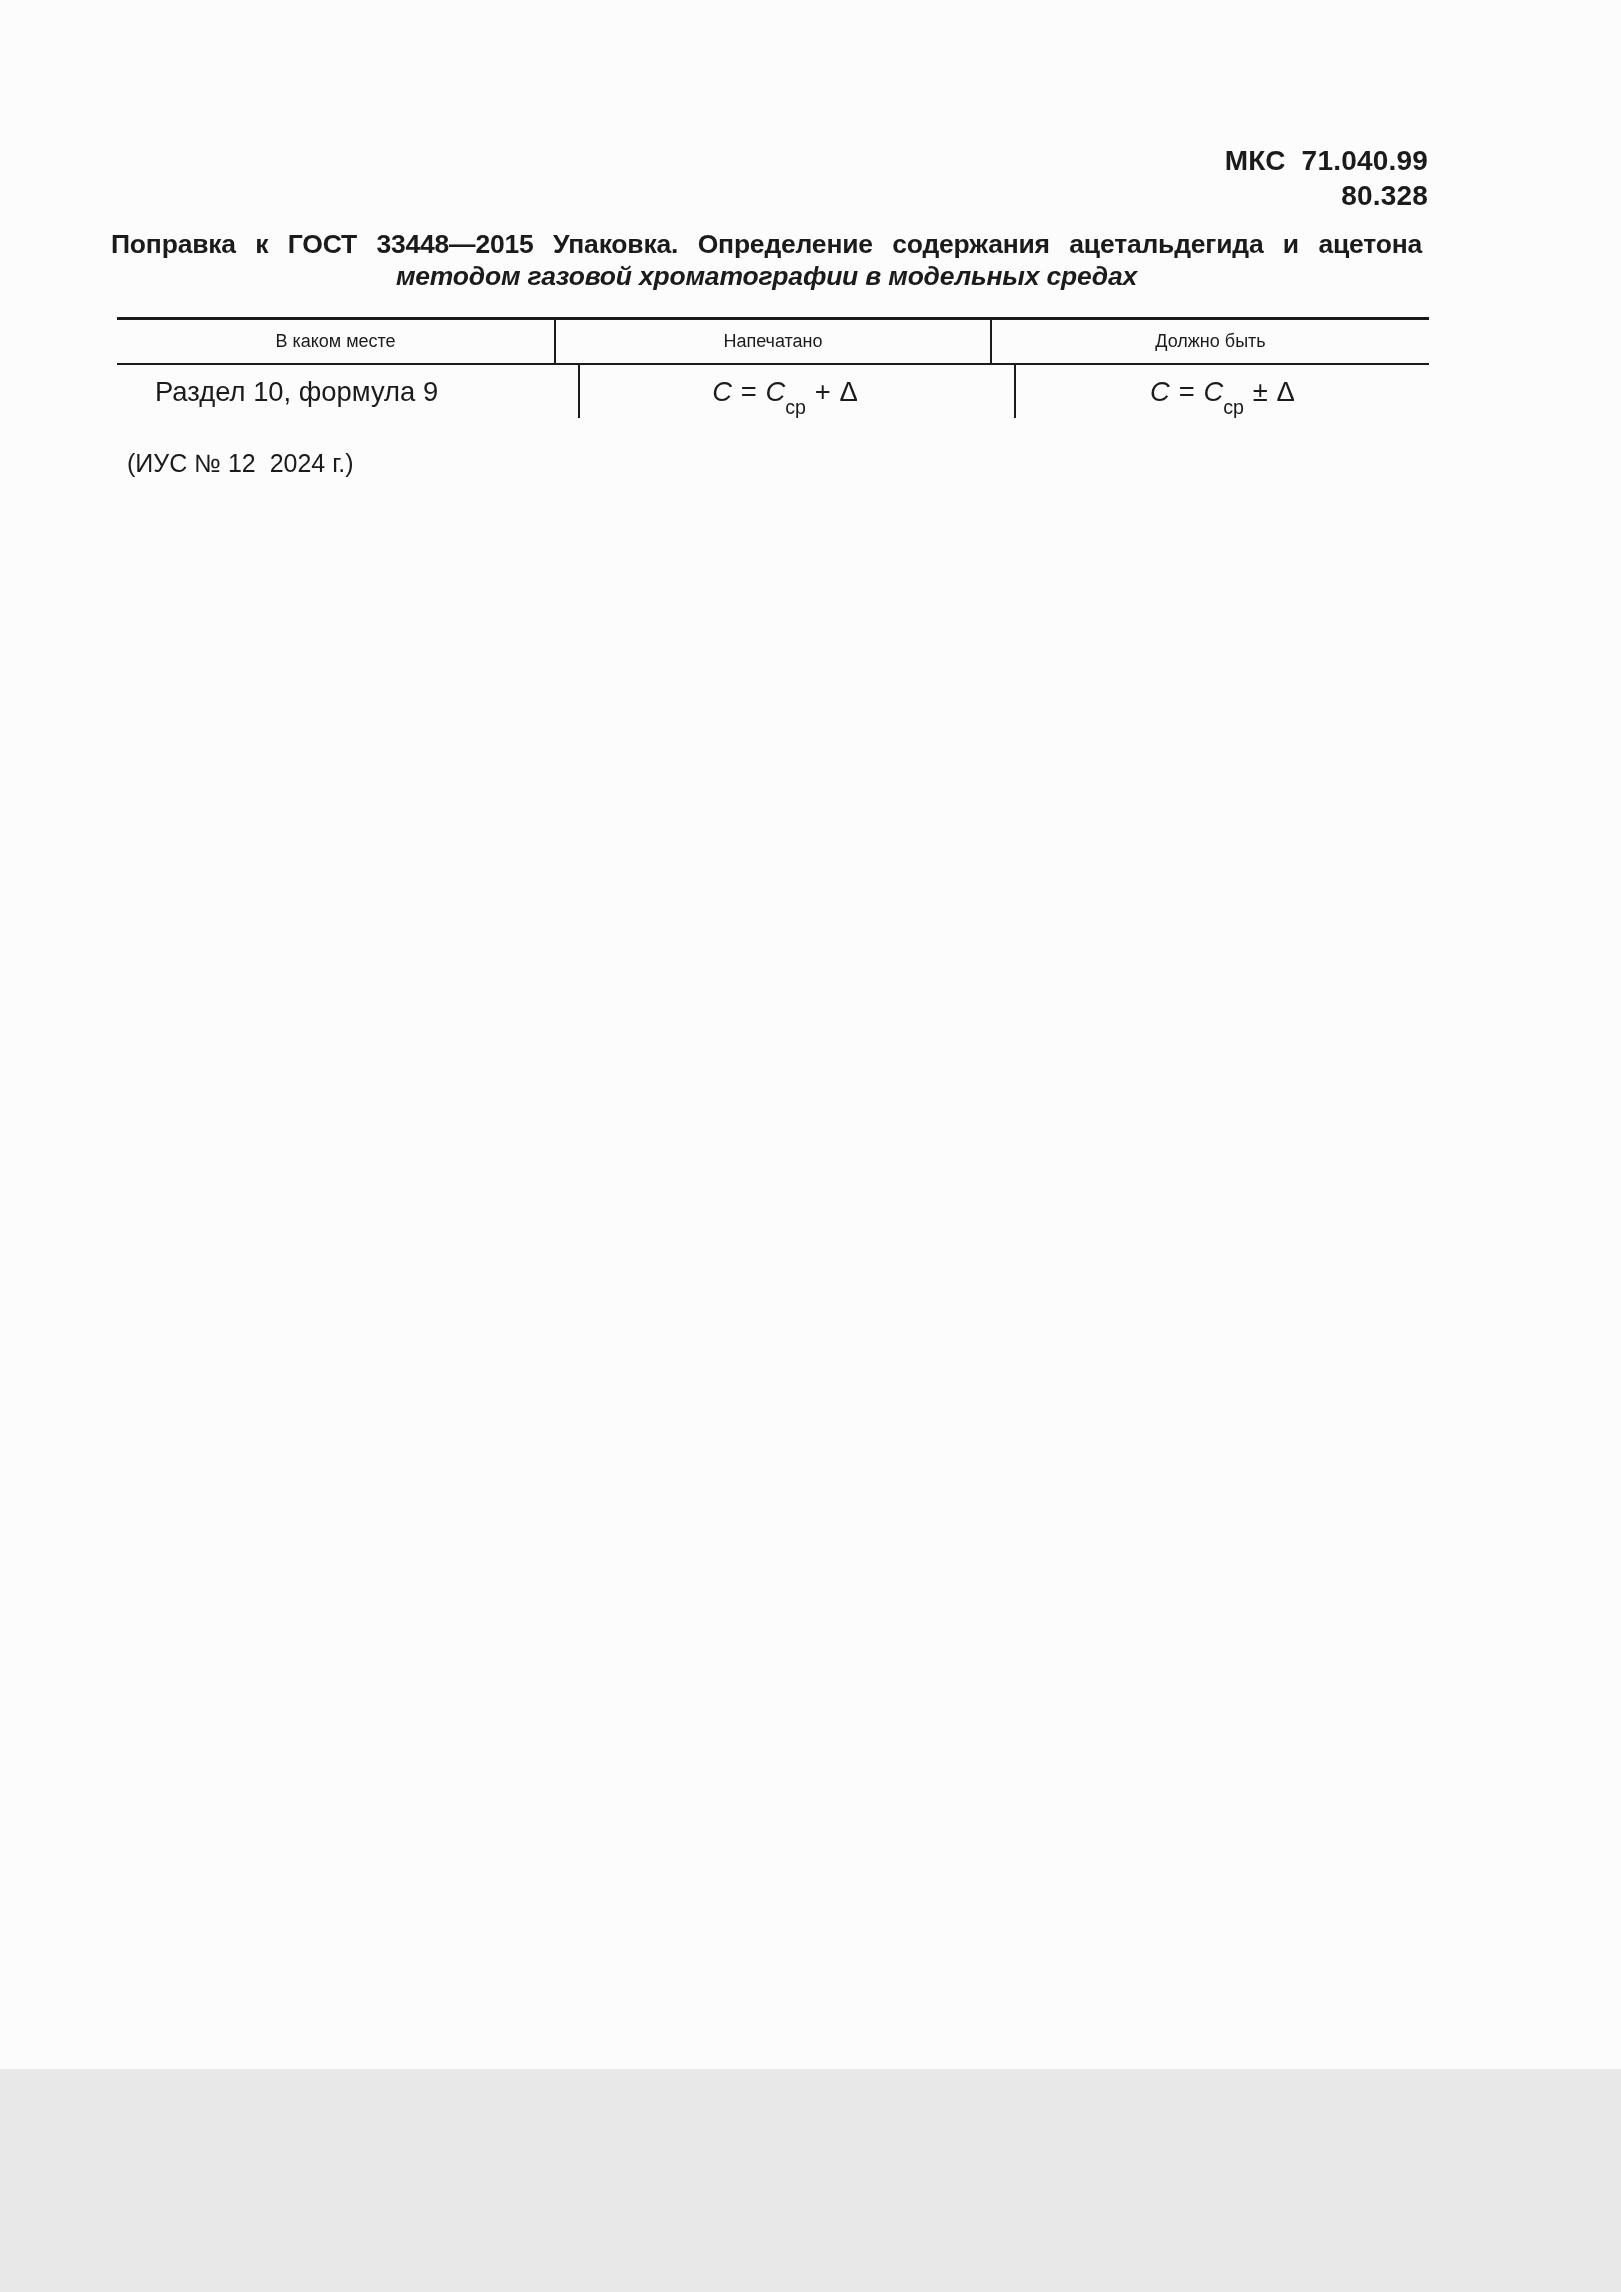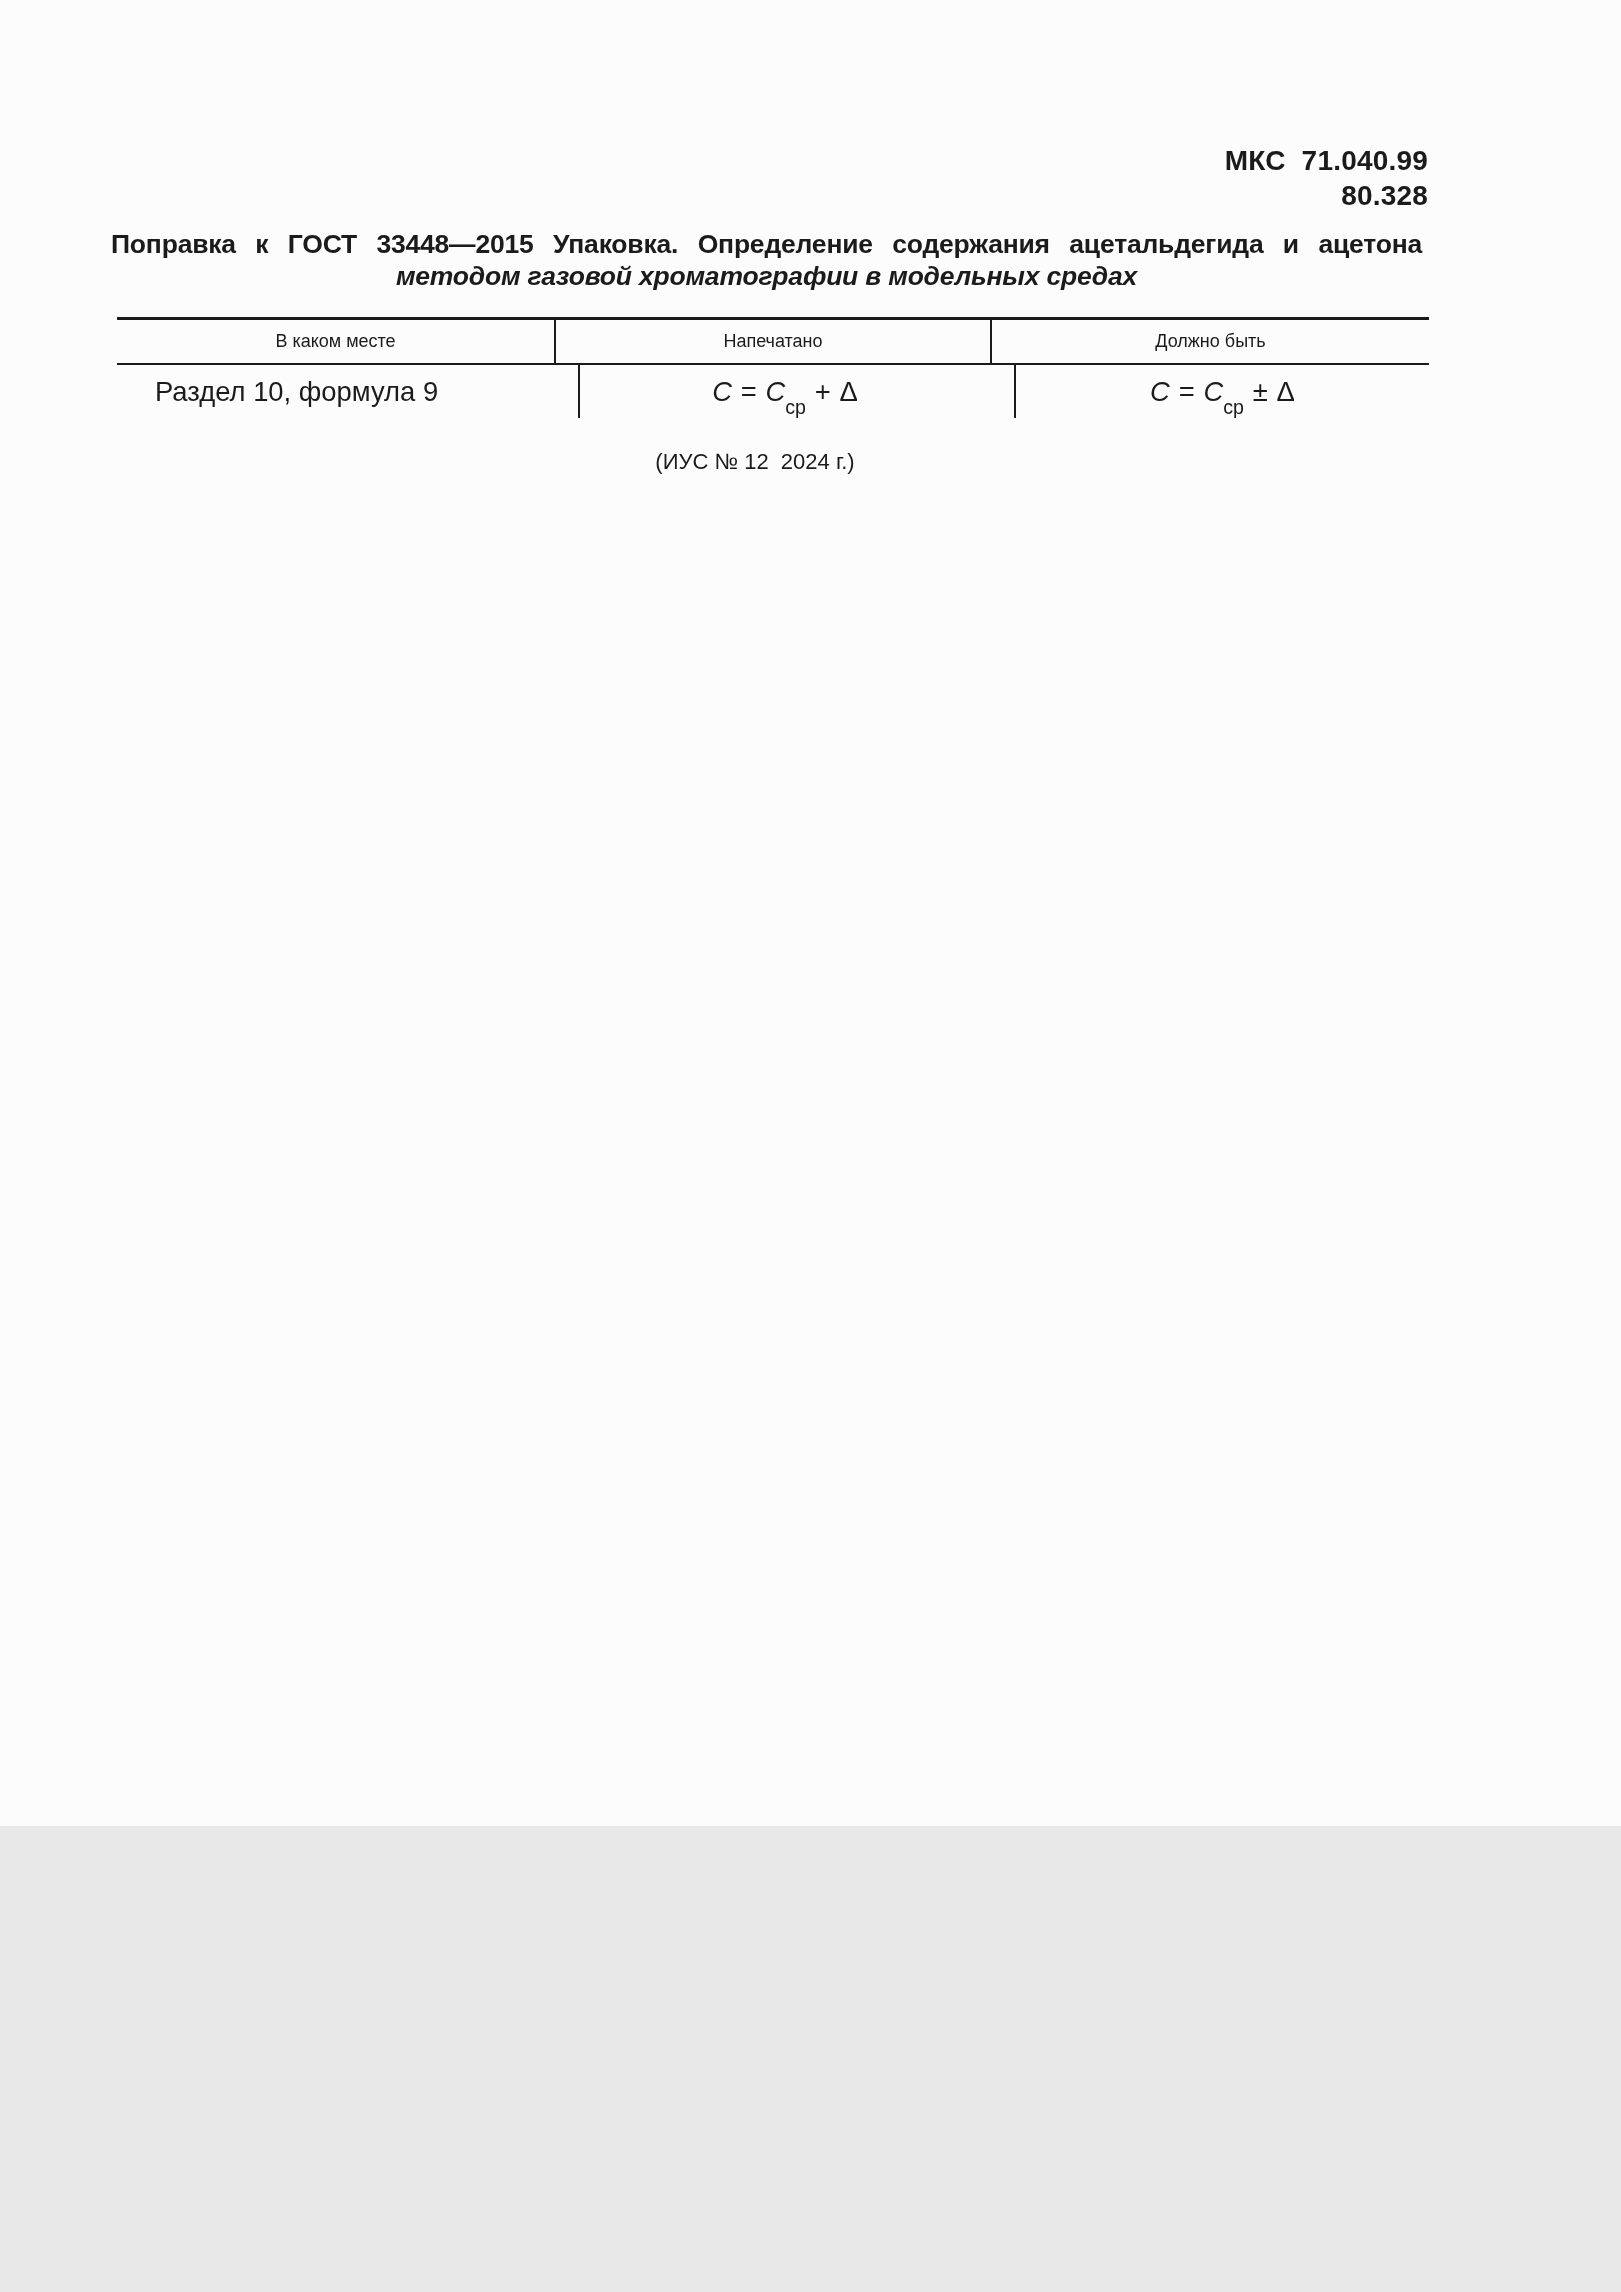--- a/index.html
+++ b/index.html
@@ -1,20 +1,20 @@
 <!DOCTYPE html>
 <html><head>
 <meta charset="utf-8">
 <style>
   * { margin: 0; padding: 0; box-sizing: border-box; }
   html, body { background: #e8e8e8; }
   .page {
     position: relative;
     width: 1621px;
-    height: 1826px;
+    height: 2069px;
     margin: 0 auto;
     background: #fcfcfc;
     color: #1b1b1b;
     font-family: "Liberation Sans", "DejaVu Sans", sans-serif;
     overflow: hidden;
   }
 
   
   .codes {
     position: absolute;
@@ -86,25 +86,25 @@
   .formula sub {
     font-size: 19.6px;
     position: relative;
     top: 6.9px;
     line-height: 0;
   }
 
   
   .caption {
     position: absolute;
-    left: 99px;
+    left: 127px;
     top: 449px;
     width: 1312px;
-    text-align: center;
-    font-size: 22px;
+    text-align: left;
+    font-size: 25px;
     white-space: pre;
   }
 </style>
 </head>
 <body>
 
 <div class="page">
 
   <div class="codes">
     <div>МКС  71.040.99</div>

